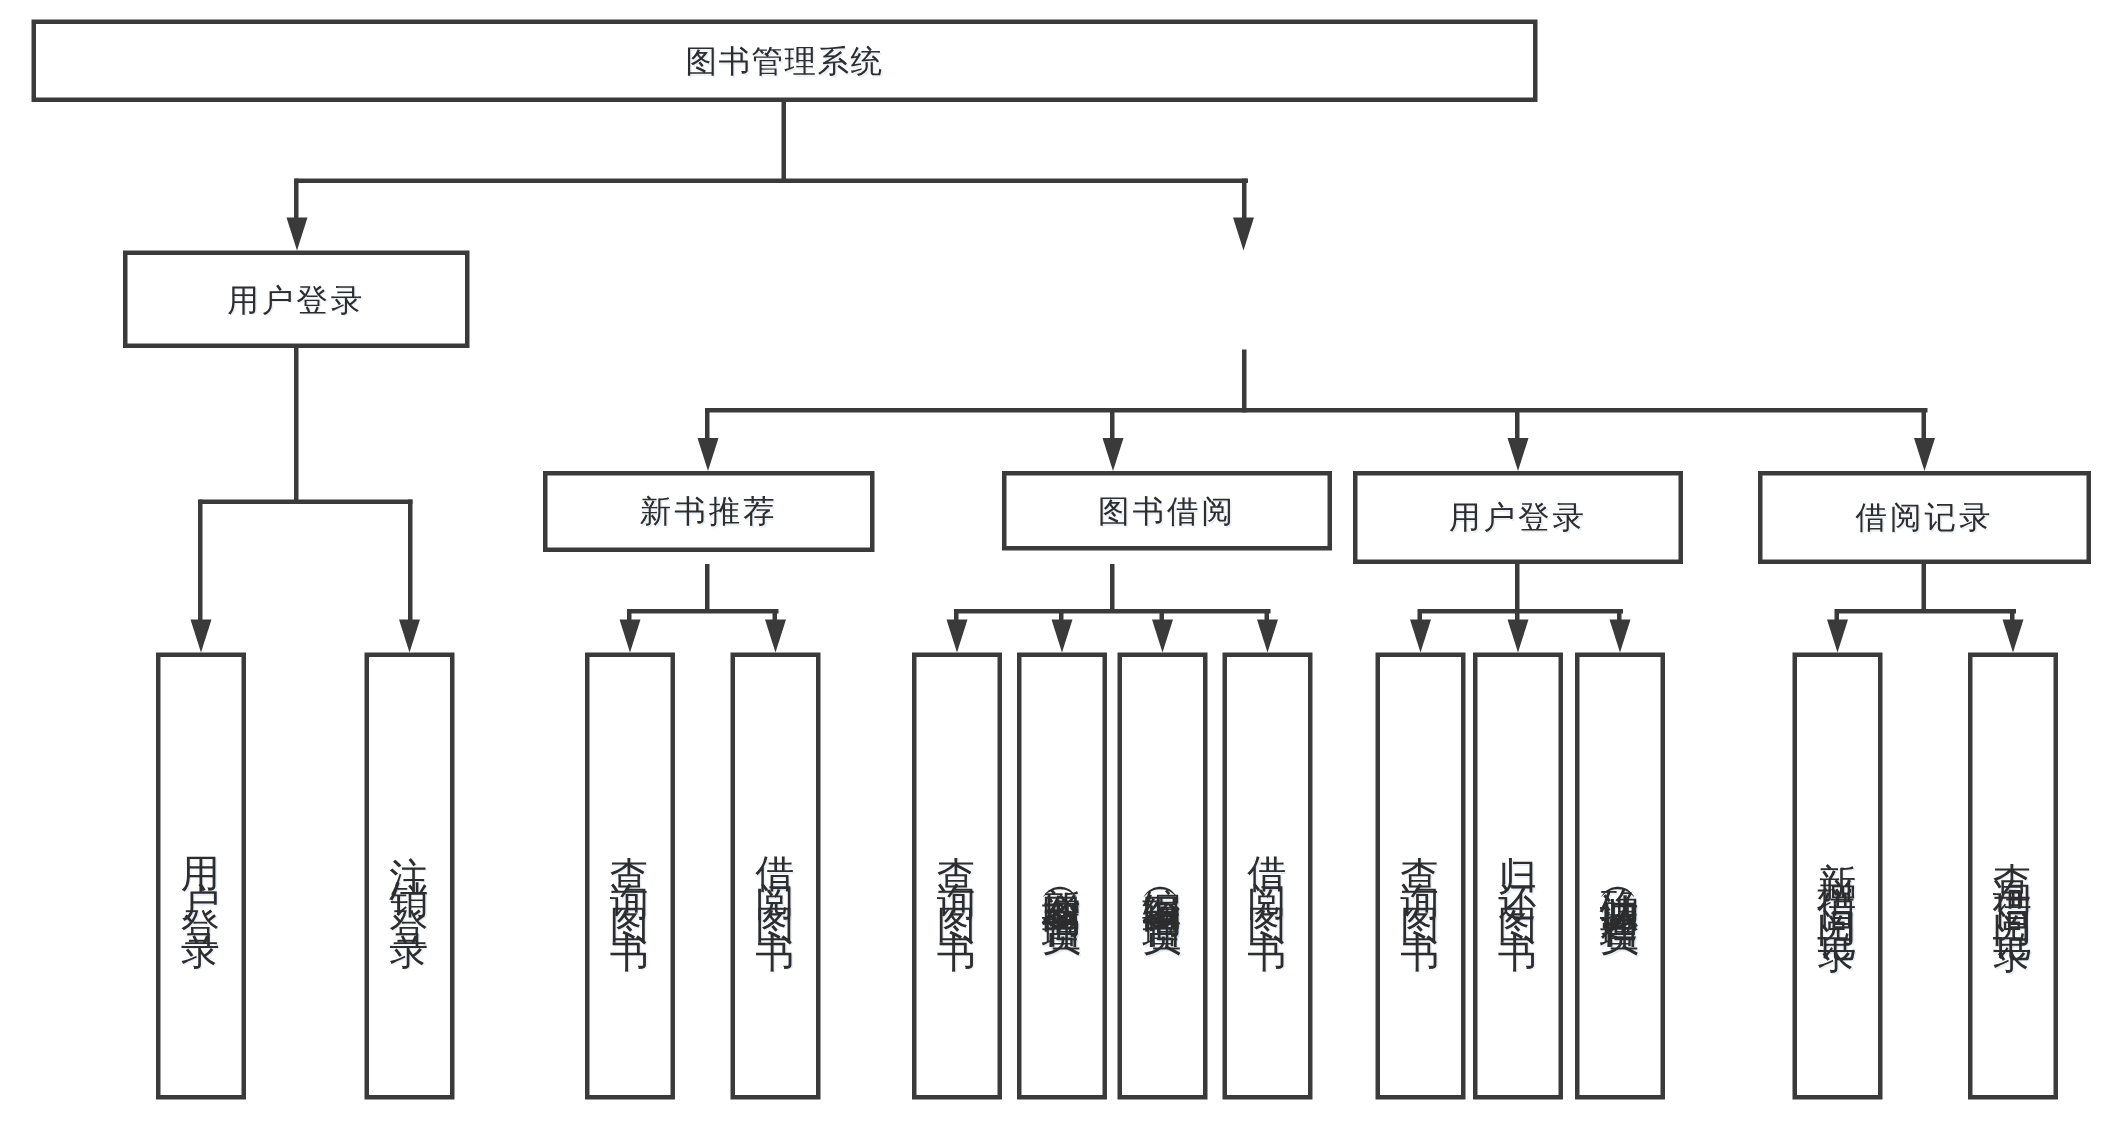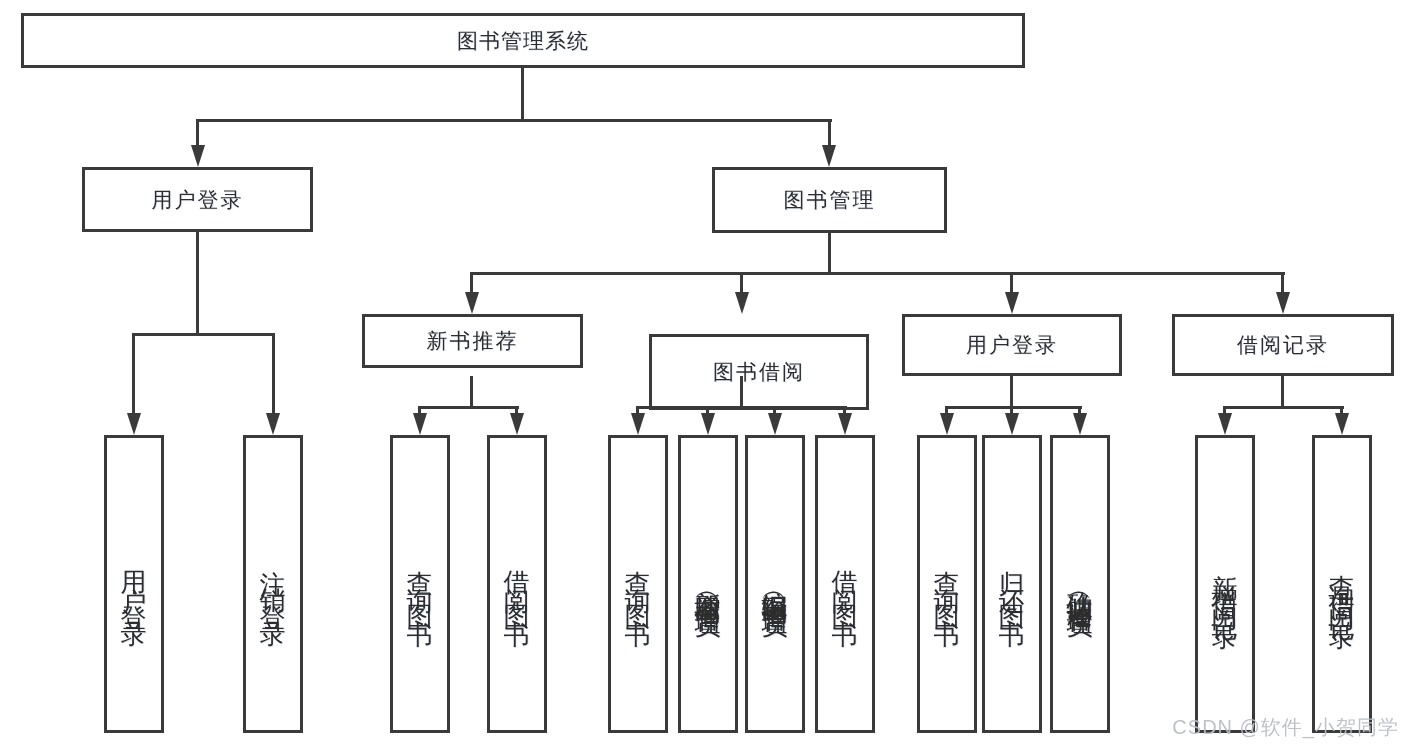--- a/index.html
+++ b/index.html
@@ -55,25 +55,24 @@
 </style>
 </head>
 <body>
 
 <div id="canvas">
 
   <div class="node root" style="left:21px;top:13px;width:1004px;height:55px;">图书管理系统</div>
 
   <div class="node hnode" style="left:82px;top:167px;width:231px;height:65px;">用户登录</div>
 
-  <div class="node hnode" style="left:712px;top:167px;width:235px;height:66px;">图书管理</div>
 
   <div class="node hnode" style="left:362px;top:314px;width:221px;height:54px;">新书推荐</div>
 
-  <div class="node hnode" style="left:649px;top:314px;width:220px;height:76px;margin-top:20px;">图书借阅</div>
+  <div class="node hnode" style="left:668px;top:314px;width:220px;height:53px;">图书借阅</div>
 
   <div class="node hnode" style="left:902px;top:314px;width:220px;height:62px;">用户登录</div>
 
   <div class="node hnode" style="left:1172px;top:314px;width:222px;height:62px;">借阅记录</div>
 
   <div class="node leaf sp-lg" style="left:104px;top:435px;width:60px;height:298px;">用户登录</div>
 
   <div class="node leaf sp-lg" style="left:243px;top:435px;width:60px;height:298px;">注销登录</div>
 
   <div class="node leaf sp-lg" style="left:390px;top:435px;width:60px;height:298px;">查询图书</div>
@@ -150,15 +149,14 @@
   <div class="vl" style="left:1078px;top:406px;height:10px;"></div>
   <div class="ah" style="left:1080px;top:413px;"></div>
 
   <div class="vl" style="left:1281px;top:376px;height:32px;"></div>
   <div class="hl" style="left:1224px;top:406px;width:120px;"></div>
   <div class="vl" style="left:1223px;top:406px;height:10px;"></div>
   <div class="ah" style="left:1225px;top:413px;"></div>
   <div class="vl" style="left:1340px;top:406px;height:10px;"></div>
   <div class="ah" style="left:1342px;top:413px;"></div>
 
-  <div class="watermark">CSDN @软件_小贺同学</div>
 
 </div>
 
 </body></html>

